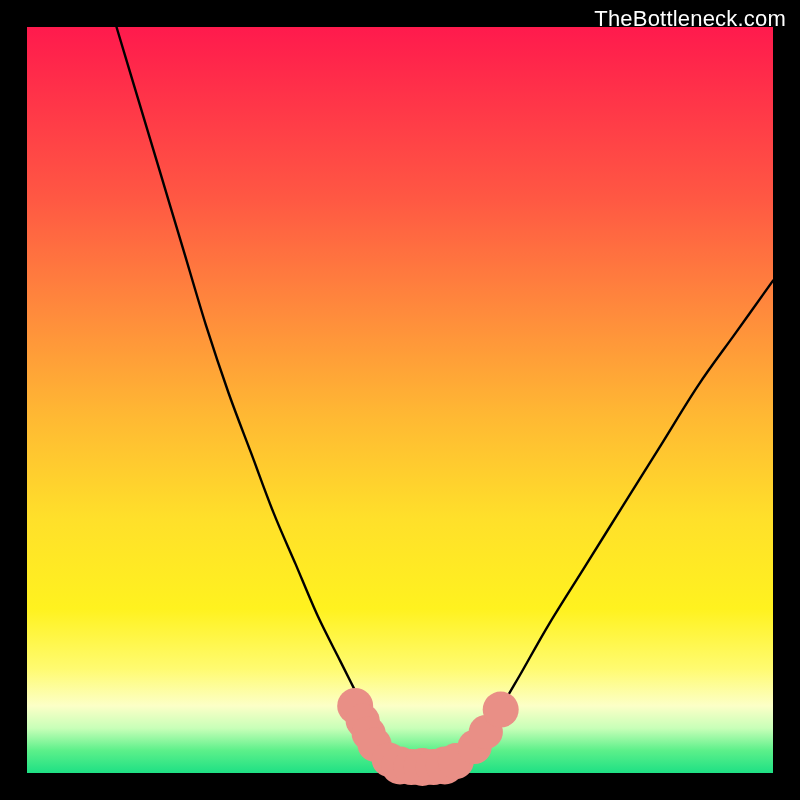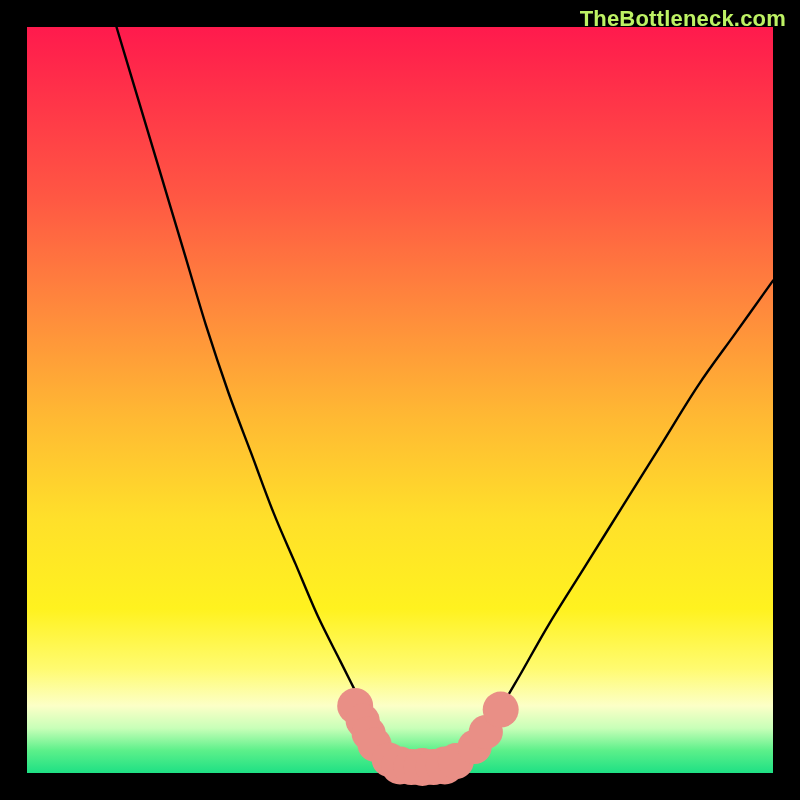--- a/index.html
+++ b/index.html
@@ -37,23 +37,23 @@
       #fcffc7 91%,
       #c8ffb8 94%,
       #5cf08a 97%,
       #1ee084 100%
     );
   }
   .watermark {
     position: absolute;
     top: 6px;
     right: 14px;
-    color: #bef264;
+    color: #ffffff;
     font-size: 22px;
-    font-weight: 700;
+    font-weight: 400;
     letter-spacing: 0.2px;
     user-select: none;
   }
   svg.curve {
     position: absolute;
     left: 0;
     top: 0;
     width: 746px;
     height: 746px;
     overflow: visible;

